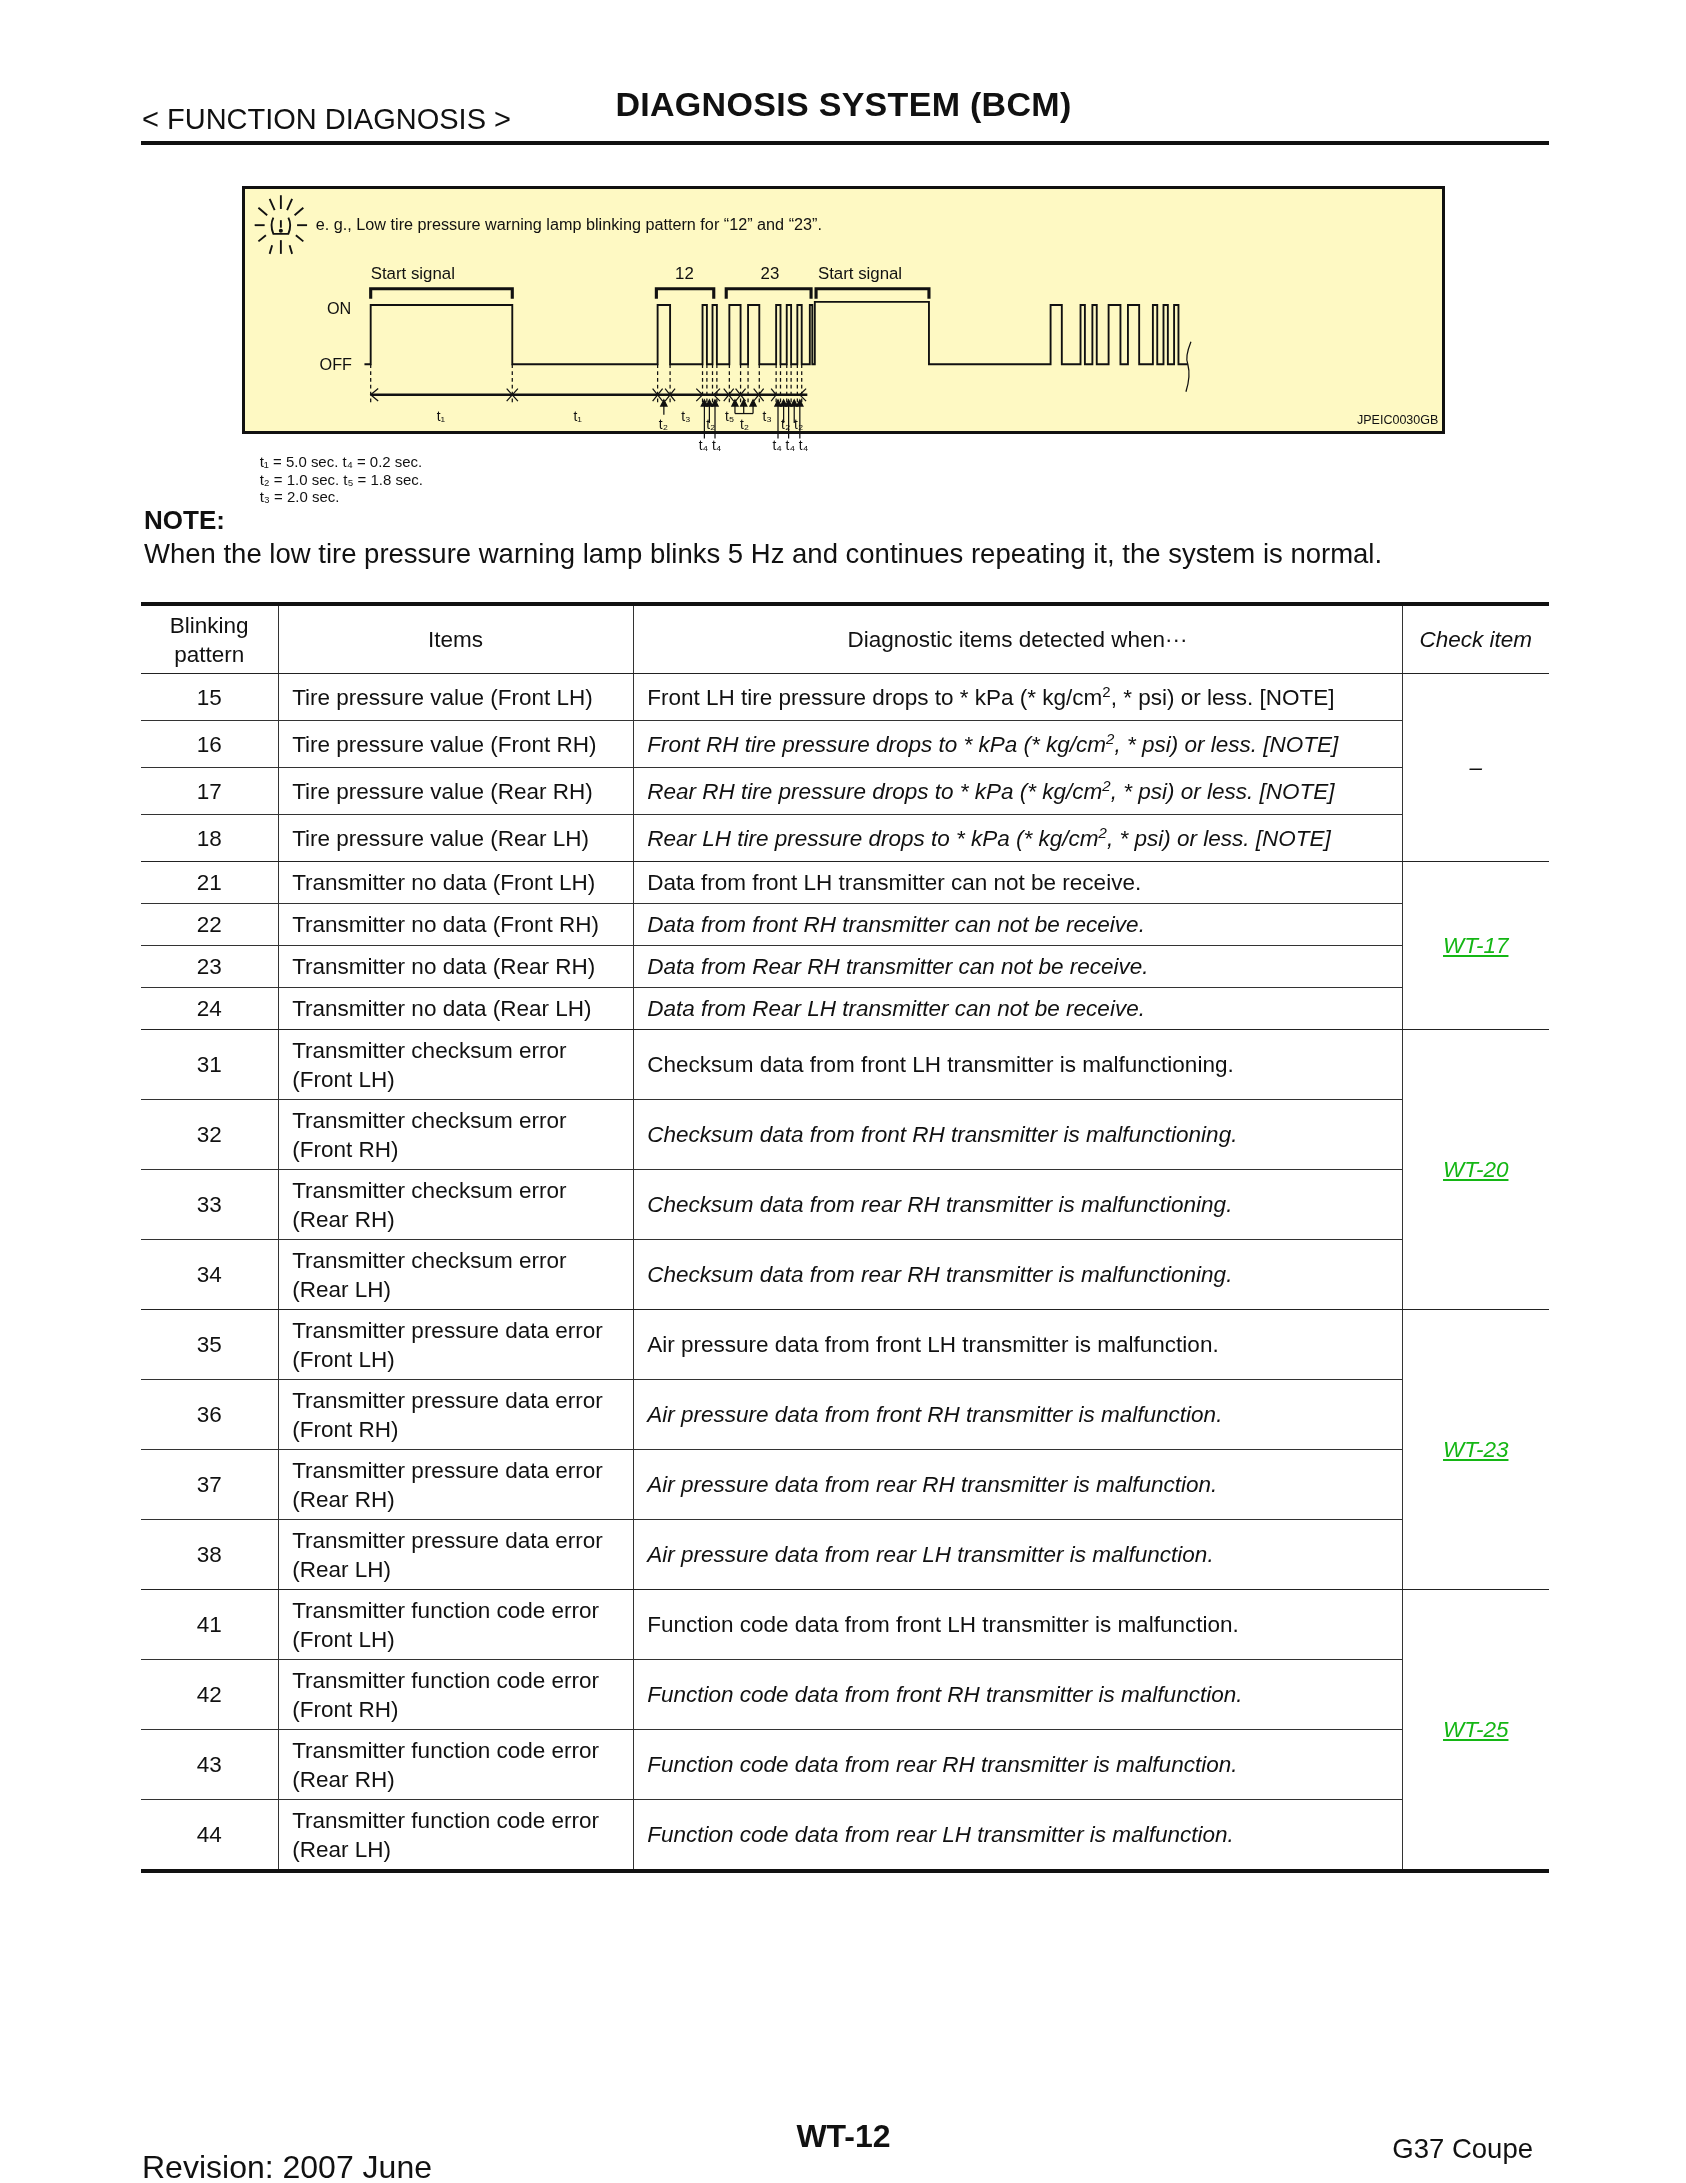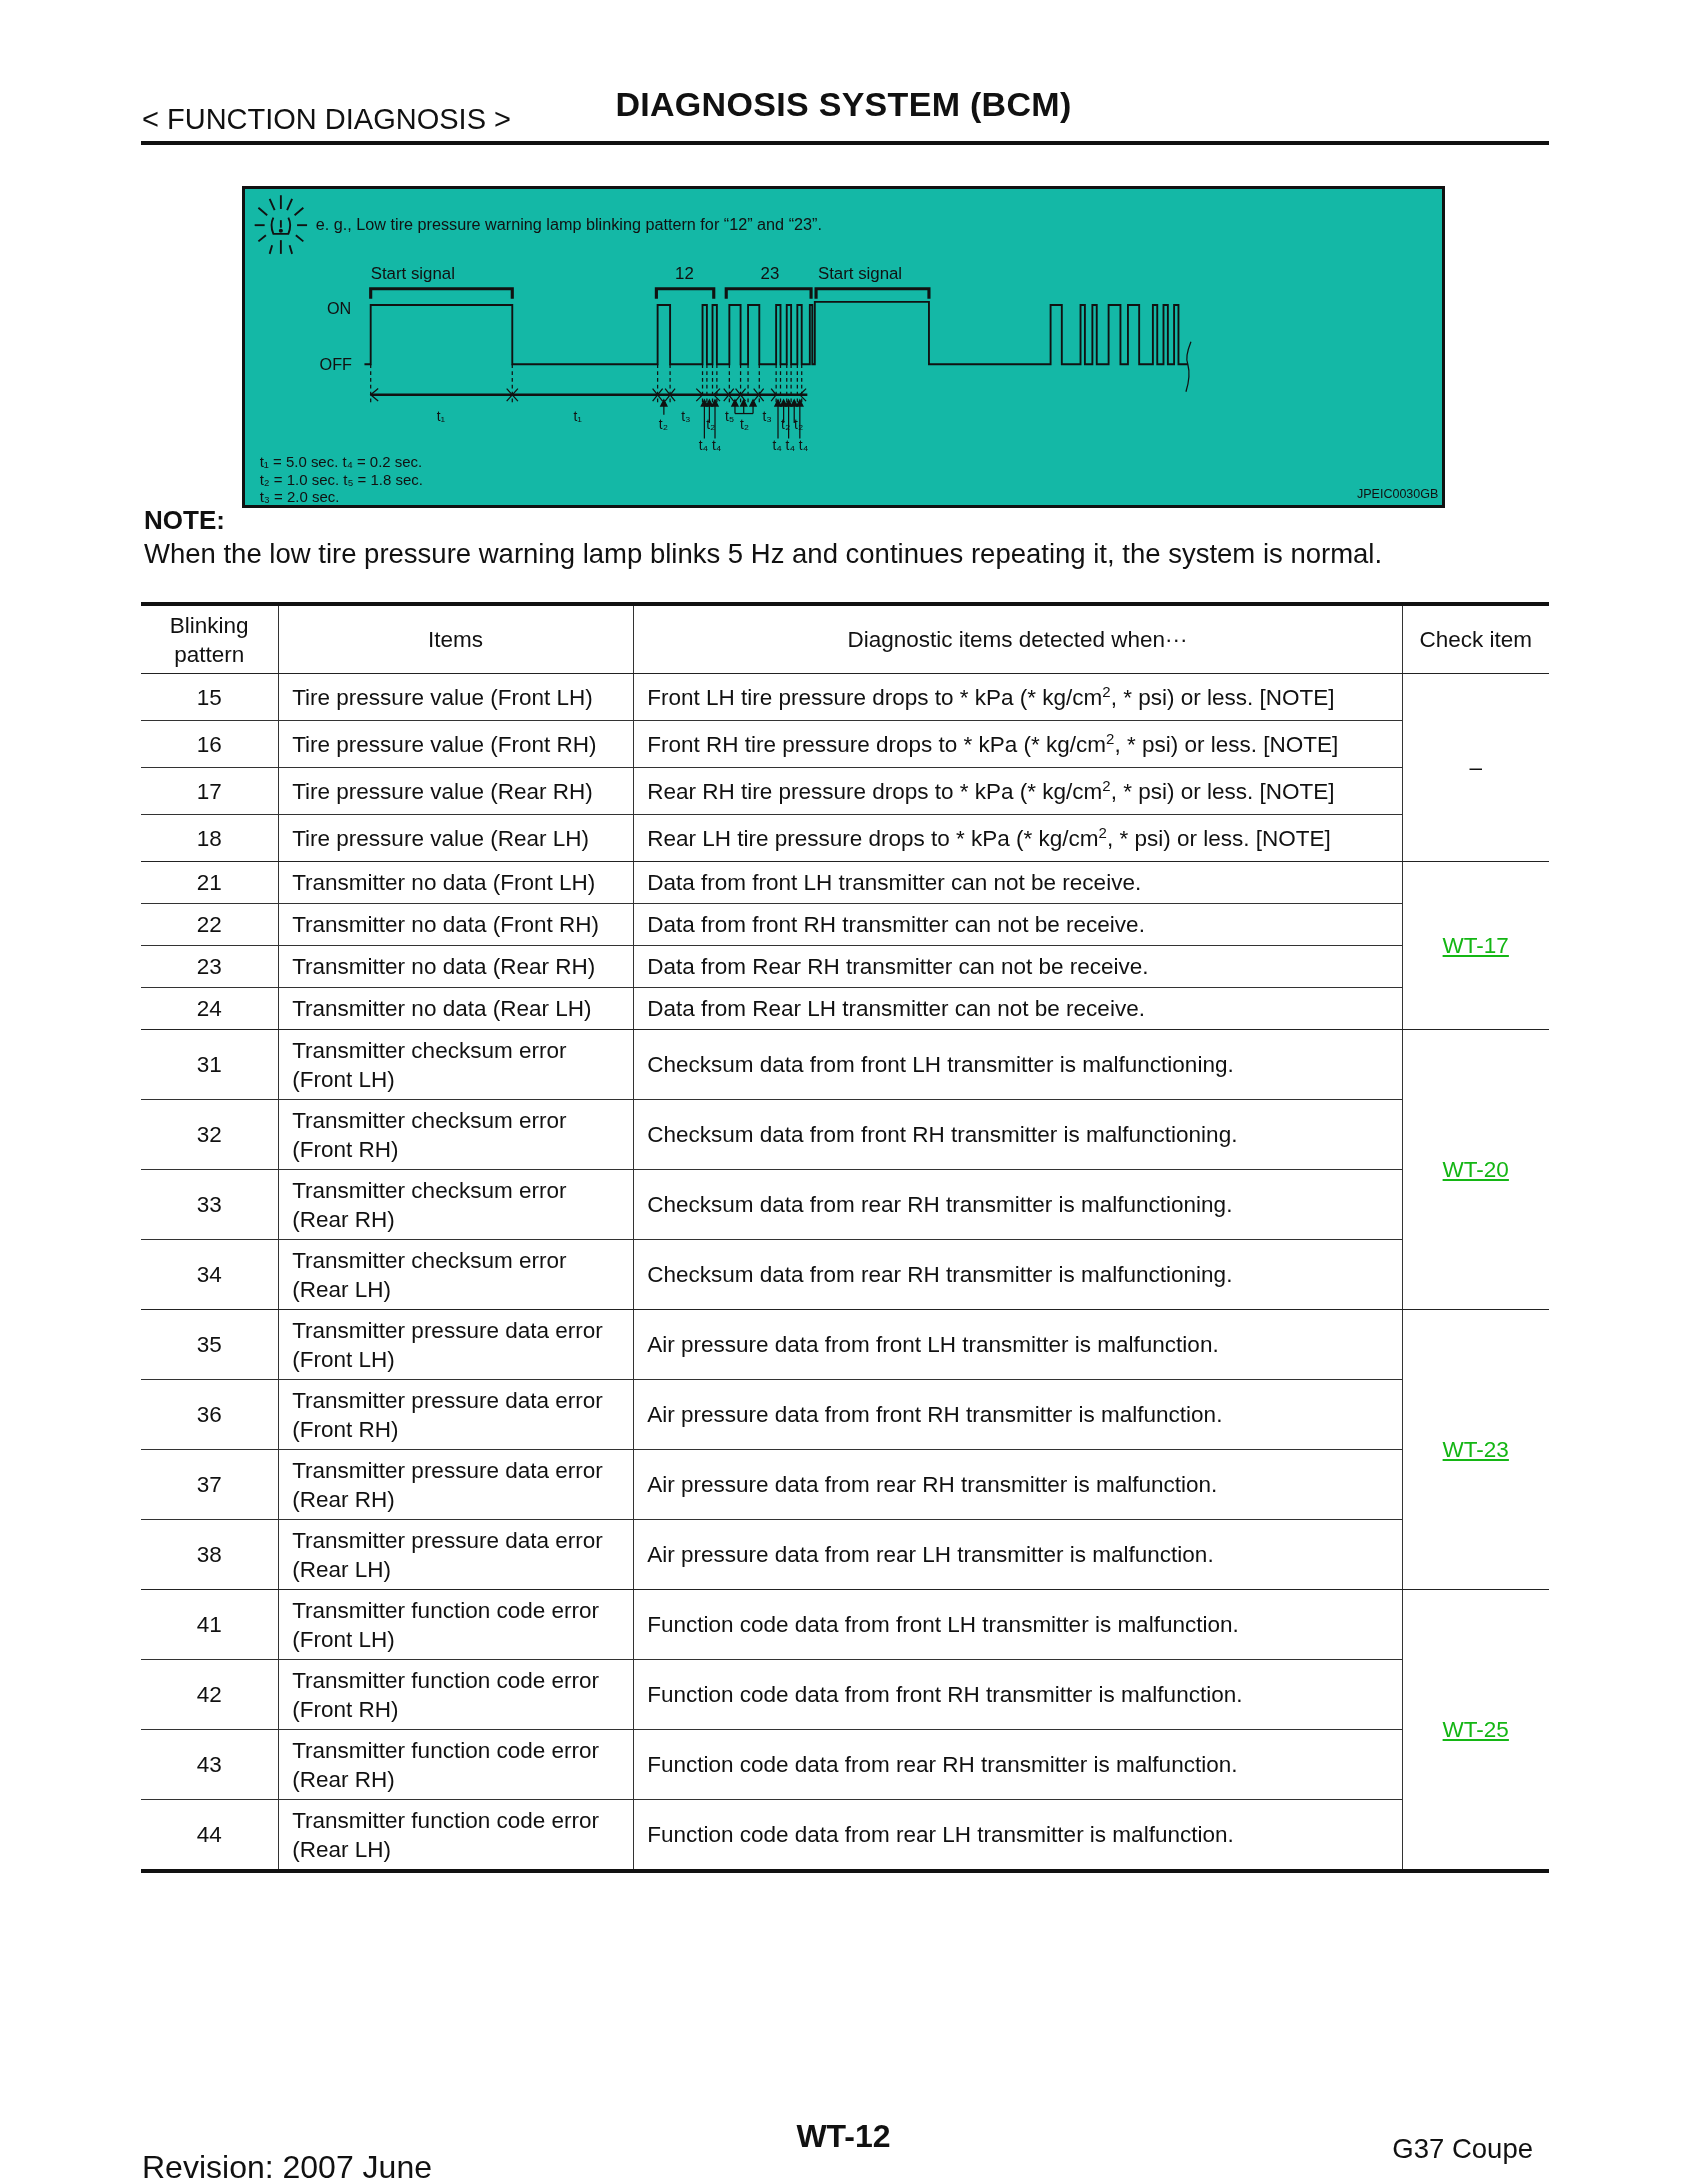--- a/index.html
+++ b/index.html
@@ -12,22 +12,22 @@
     left: 0; width: 1687px; top: 56px; text-align: center;
     font-size: 34px; font-weight: bold; letter-spacing: 0.3px; margin-top: 29px;
   }
   .section {
     left: 142px; top: 103px; font-size: 29px;
   }
   .rule-top { left: 141px; top: 141px; width: 1408px; height: 4.4px; background: #111; }
 
   
   .diagram {
-    left: 242px; top: 186px; width: 1203px; height: 322px;
-    border: 3.1px solid #111; box-sizing: border-box; background: #14b8a6;
+    left: 242px; top: 186px; width: 1203px; height: 248px;
+    border: 3.1px solid #111; box-sizing: border-box; background: #fef9c3;
   }
   .diagram svg { position: absolute; left: 0; top: 0; }
   .dtext { font-family: "Liberation Sans", sans-serif; fill: #111; }
   .fig-id { position: absolute; right: 3.7px; bottom: 3.7px; font-size: 12.5px; }
 
   .note-label { left: 144px; top: 505px; font-size: 26px; font-weight: bold; }
   .note-text  { left: 144px; top: 538px; font-size: 27.5px; }
 
   
   .tbl { left: 141px; top: 602px; width: 1408px; }
@@ -38,21 +38,21 @@
   }
   thead th { border-top: 4.4px solid #111; border-bottom: 1.9px solid #222; height: 67px; text-align: center; }
   td.num { text-align: center; }
   td.chk { text-align: center; }
   tr.r1 td { height: 46px; }
   tr.r2 td { height: 41px; }
   tr.r3 td { height: 69px; }
   tr.group-end td { border-bottom: 1.9px solid #222; }
   tbody tr:last-child td { border-bottom: 4.4px solid #111; }
   table td:first-child, table th:first-child { border-left: none; }
-  table td:last-child, table th:last-child { border-right: none; }
+  table td:last-child, table th:last-child { border-right: none; font-style: italic; }
   td.chk { border-bottom: 1.9px solid #222; }
   .link { color: #14b614; text-decoration: underline; }
   sup { font-size: 15px; line-height: 0; }
 
   .footer-left { left: 142px; top: 2133px; font-size: 32px; margin-top: 16px; }
   .footer-center { left: 0; width: 1687px; top: 2118px; text-align: center; font-size: 32px; font-weight: bold; }
   .footer-right { right: 154px; top: 2133px; font-size: 27.5px; }
 </style>
 </head>
 <body>

